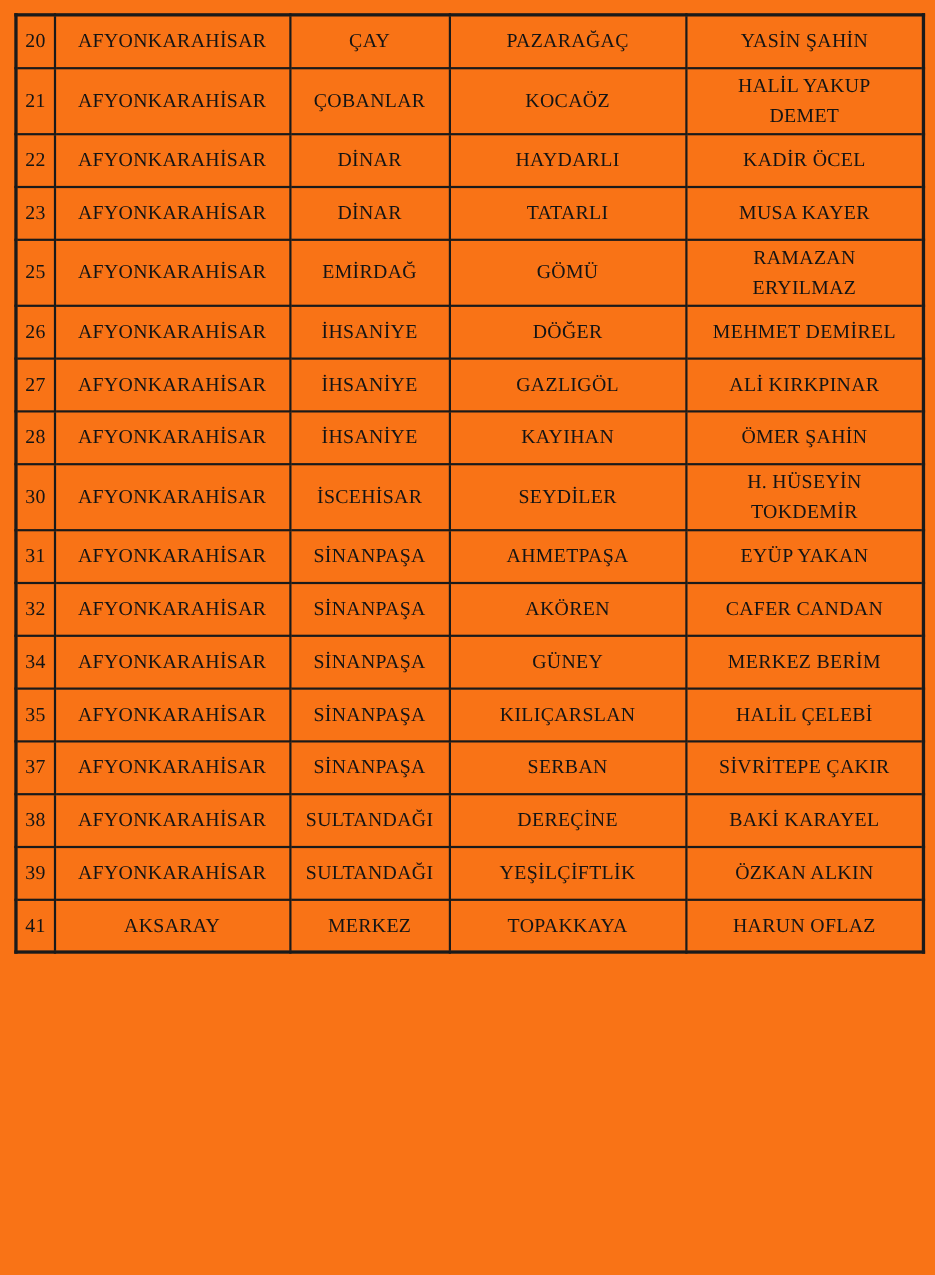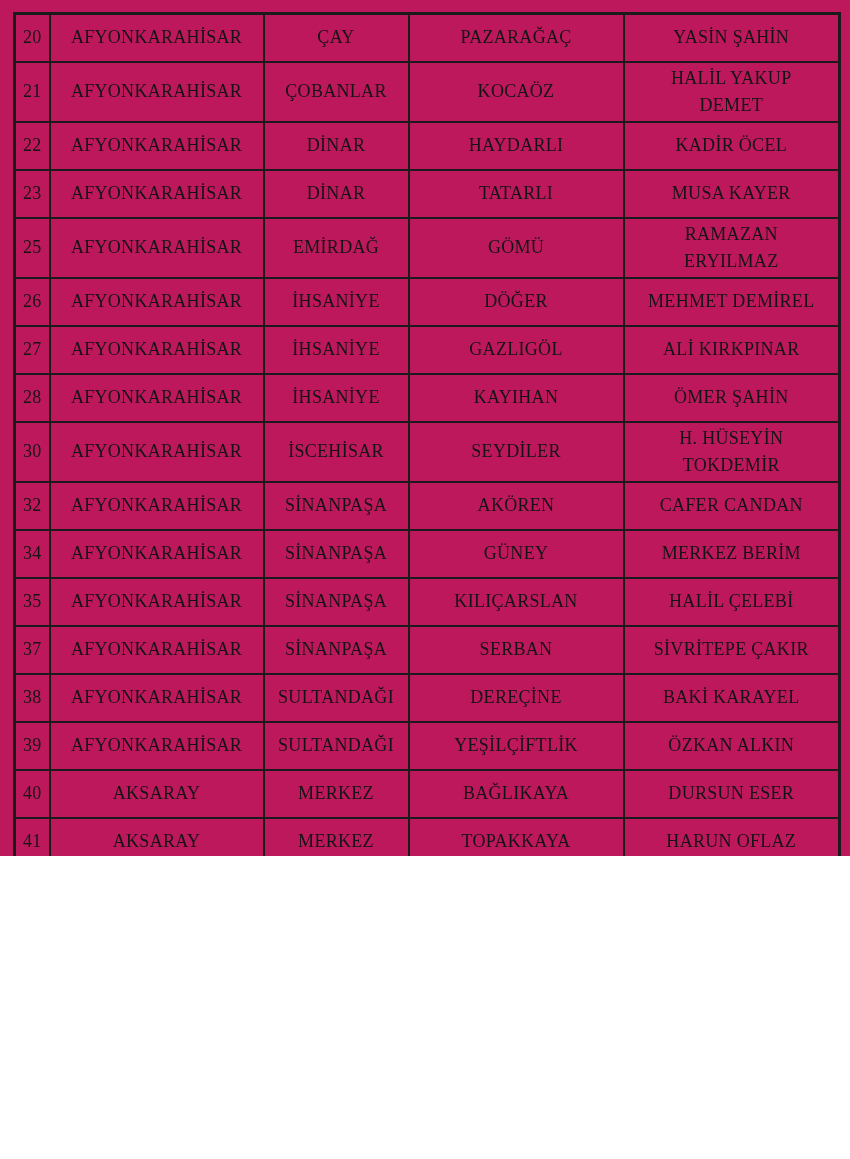--- a/index.html
+++ b/index.html
@@ -4,22 +4,22 @@
 <title>Scanned list table</title>
 <style>
   html, body {
     margin: 0;
     padding: 0;
     background: #ffffff;
   }
   .page {
     position: relative;
     width: 850px;
-    height: 856px;
-    background: #be185d;
+    height: 1159px;
+    background: #f97316;
     overflow: hidden;
     font-family: "Liberation Serif", "DejaVu Serif", serif;
   }
   table.list {
     position: absolute;
     left: 13px;
     top: 12px;
     width: 825px;
     border-collapse: collapse;
     table-layout: fixed;
@@ -119,20 +119,27 @@
     </tr>
         <tr>
       <td>30</td>
       <td>AFYONKARAHİSAR</td>
       <td>İSCEHİSAR</td>
       <td>SEYDİLER</td>
       <td>H. HÜSEYİN
 TOKDEMİR</td>
     </tr>
         <tr>
+      <td>31</td>
+      <td>AFYONKARAHİSAR</td>
+      <td>SİNANPAŞA</td>
+      <td>AHMETPAŞA</td>
+      <td>EYÜP YAKAN</td>
+    </tr>
+        <tr>
       <td>32</td>
       <td>AFYONKARAHİSAR</td>
       <td>SİNANPAŞA</td>
       <td>AKÖREN</td>
       <td>CAFER CANDAN</td>
     </tr>
         <tr>
       <td>34</td>
       <td>AFYONKARAHİSAR</td>
       <td>SİNANPAŞA</td>
@@ -161,27 +168,20 @@
       <td>BAKİ KARAYEL</td>
     </tr>
         <tr>
       <td>39</td>
       <td>AFYONKARAHİSAR</td>
       <td>SULTANDAĞI</td>
       <td>YEŞİLÇİFTLİK</td>
       <td>ÖZKAN ALKIN</td>
     </tr>
         <tr>
-      <td>40</td>
-      <td>AKSARAY</td>
-      <td>MERKEZ</td>
-      <td>BAĞLIKAYA</td>
-      <td>DURSUN ESER</td>
-    </tr>
-        <tr>
       <td>41</td>
       <td>AKSARAY</td>
       <td>MERKEZ</td>
       <td>TOPAKKAYA</td>
       <td>HARUN OFLAZ</td>
     </tr>
       </tbody>
   </table>
 
 </div>

